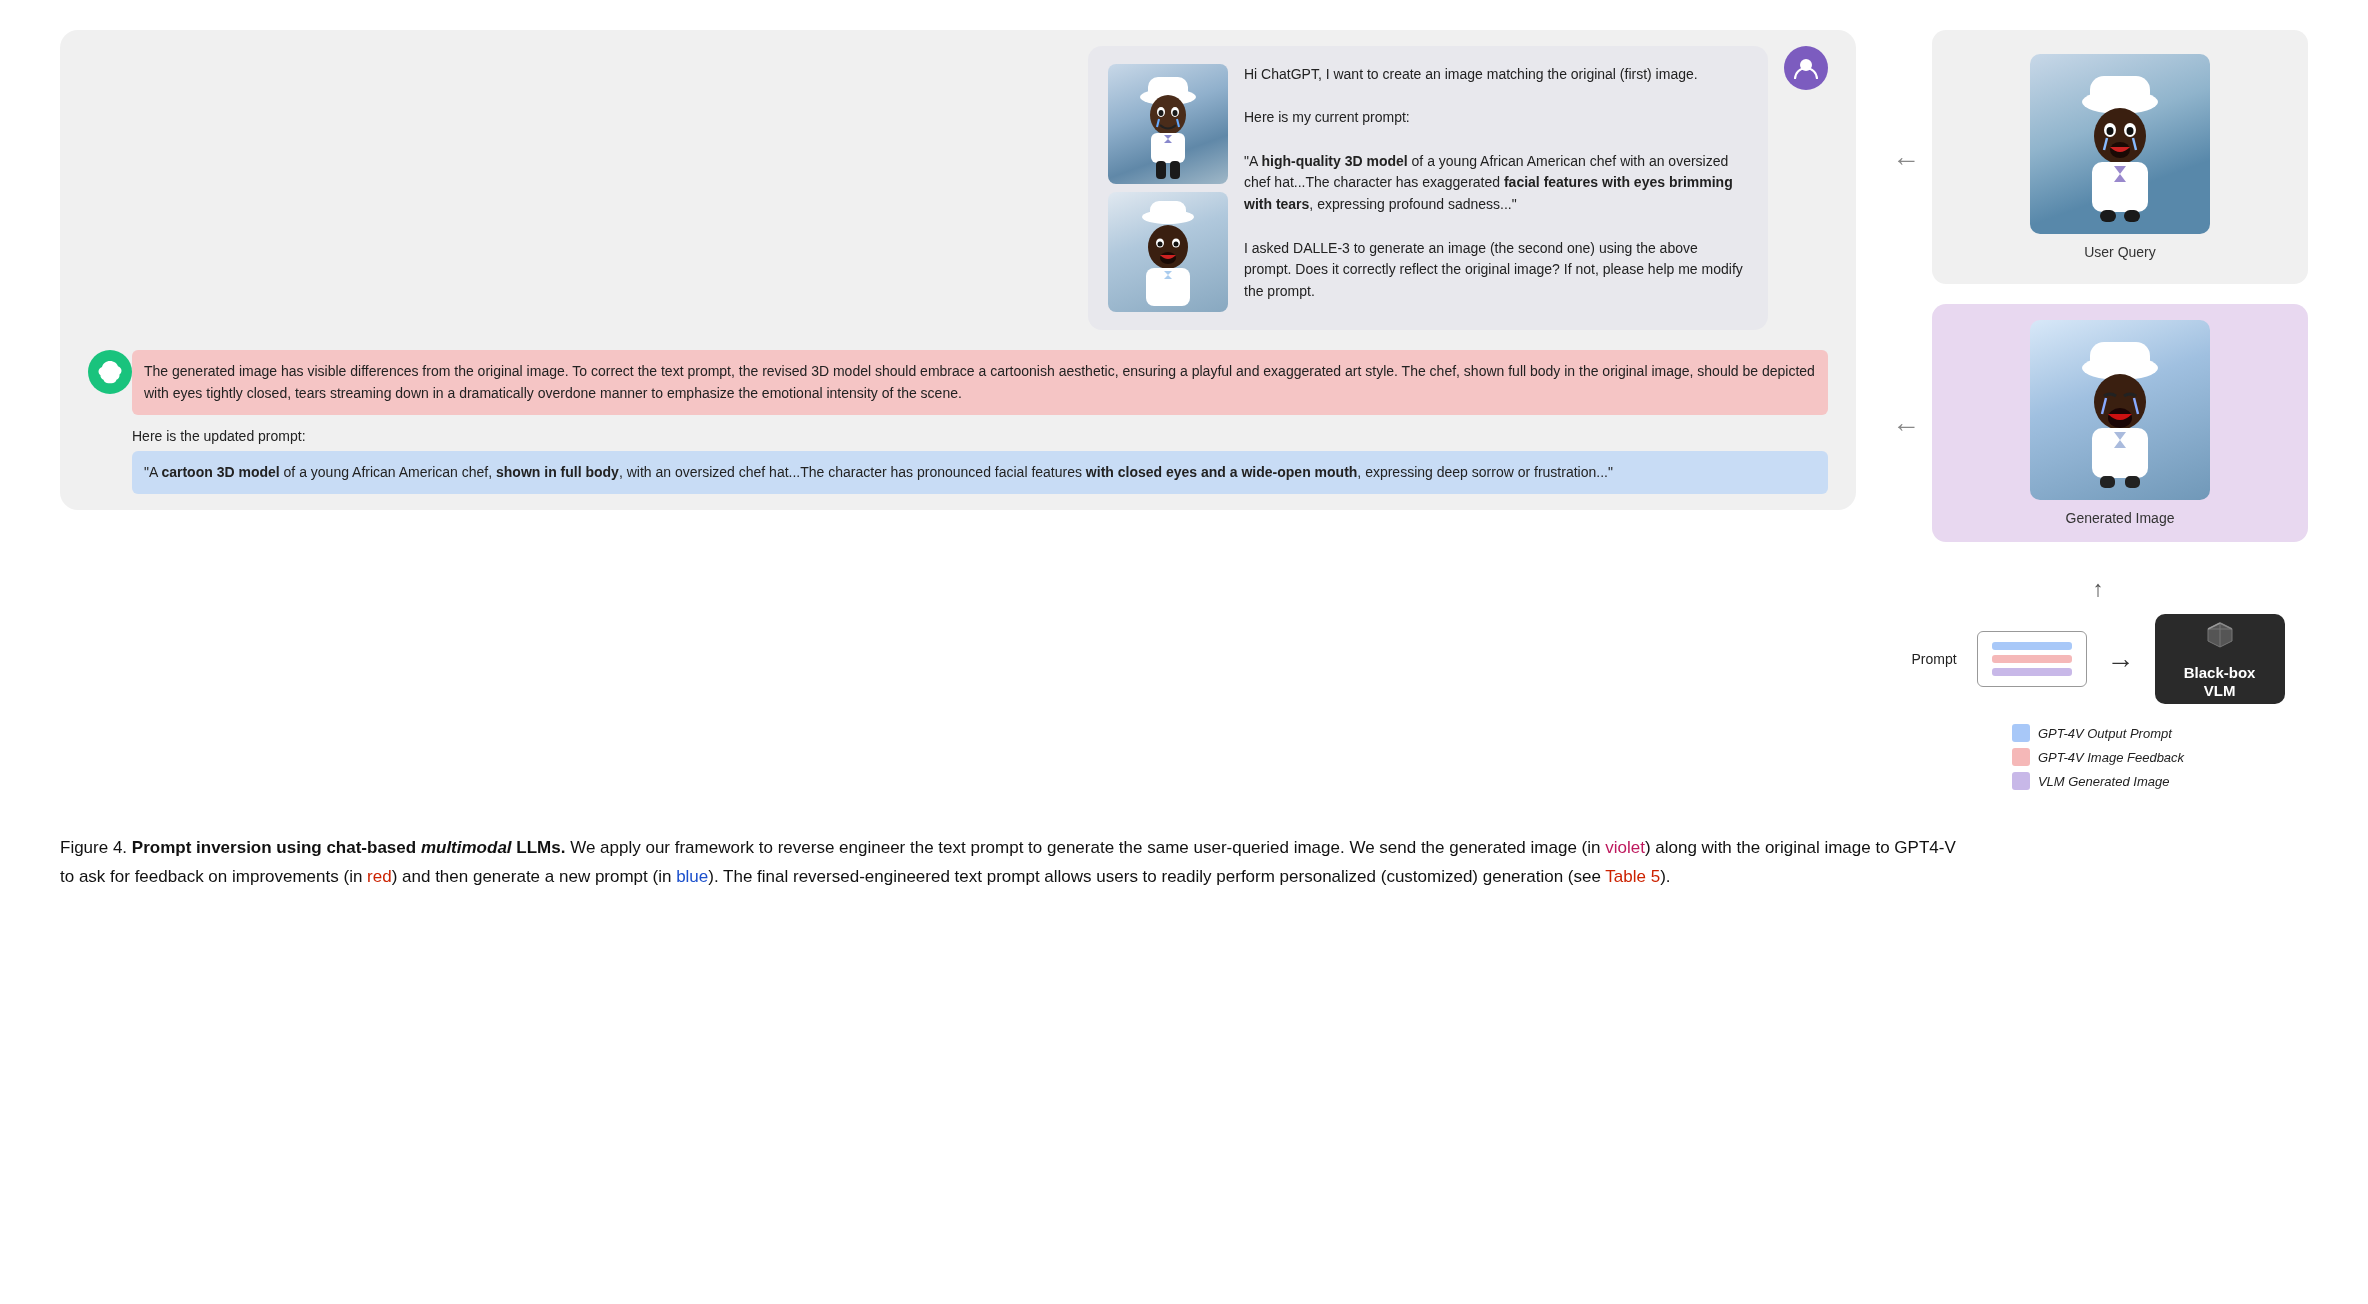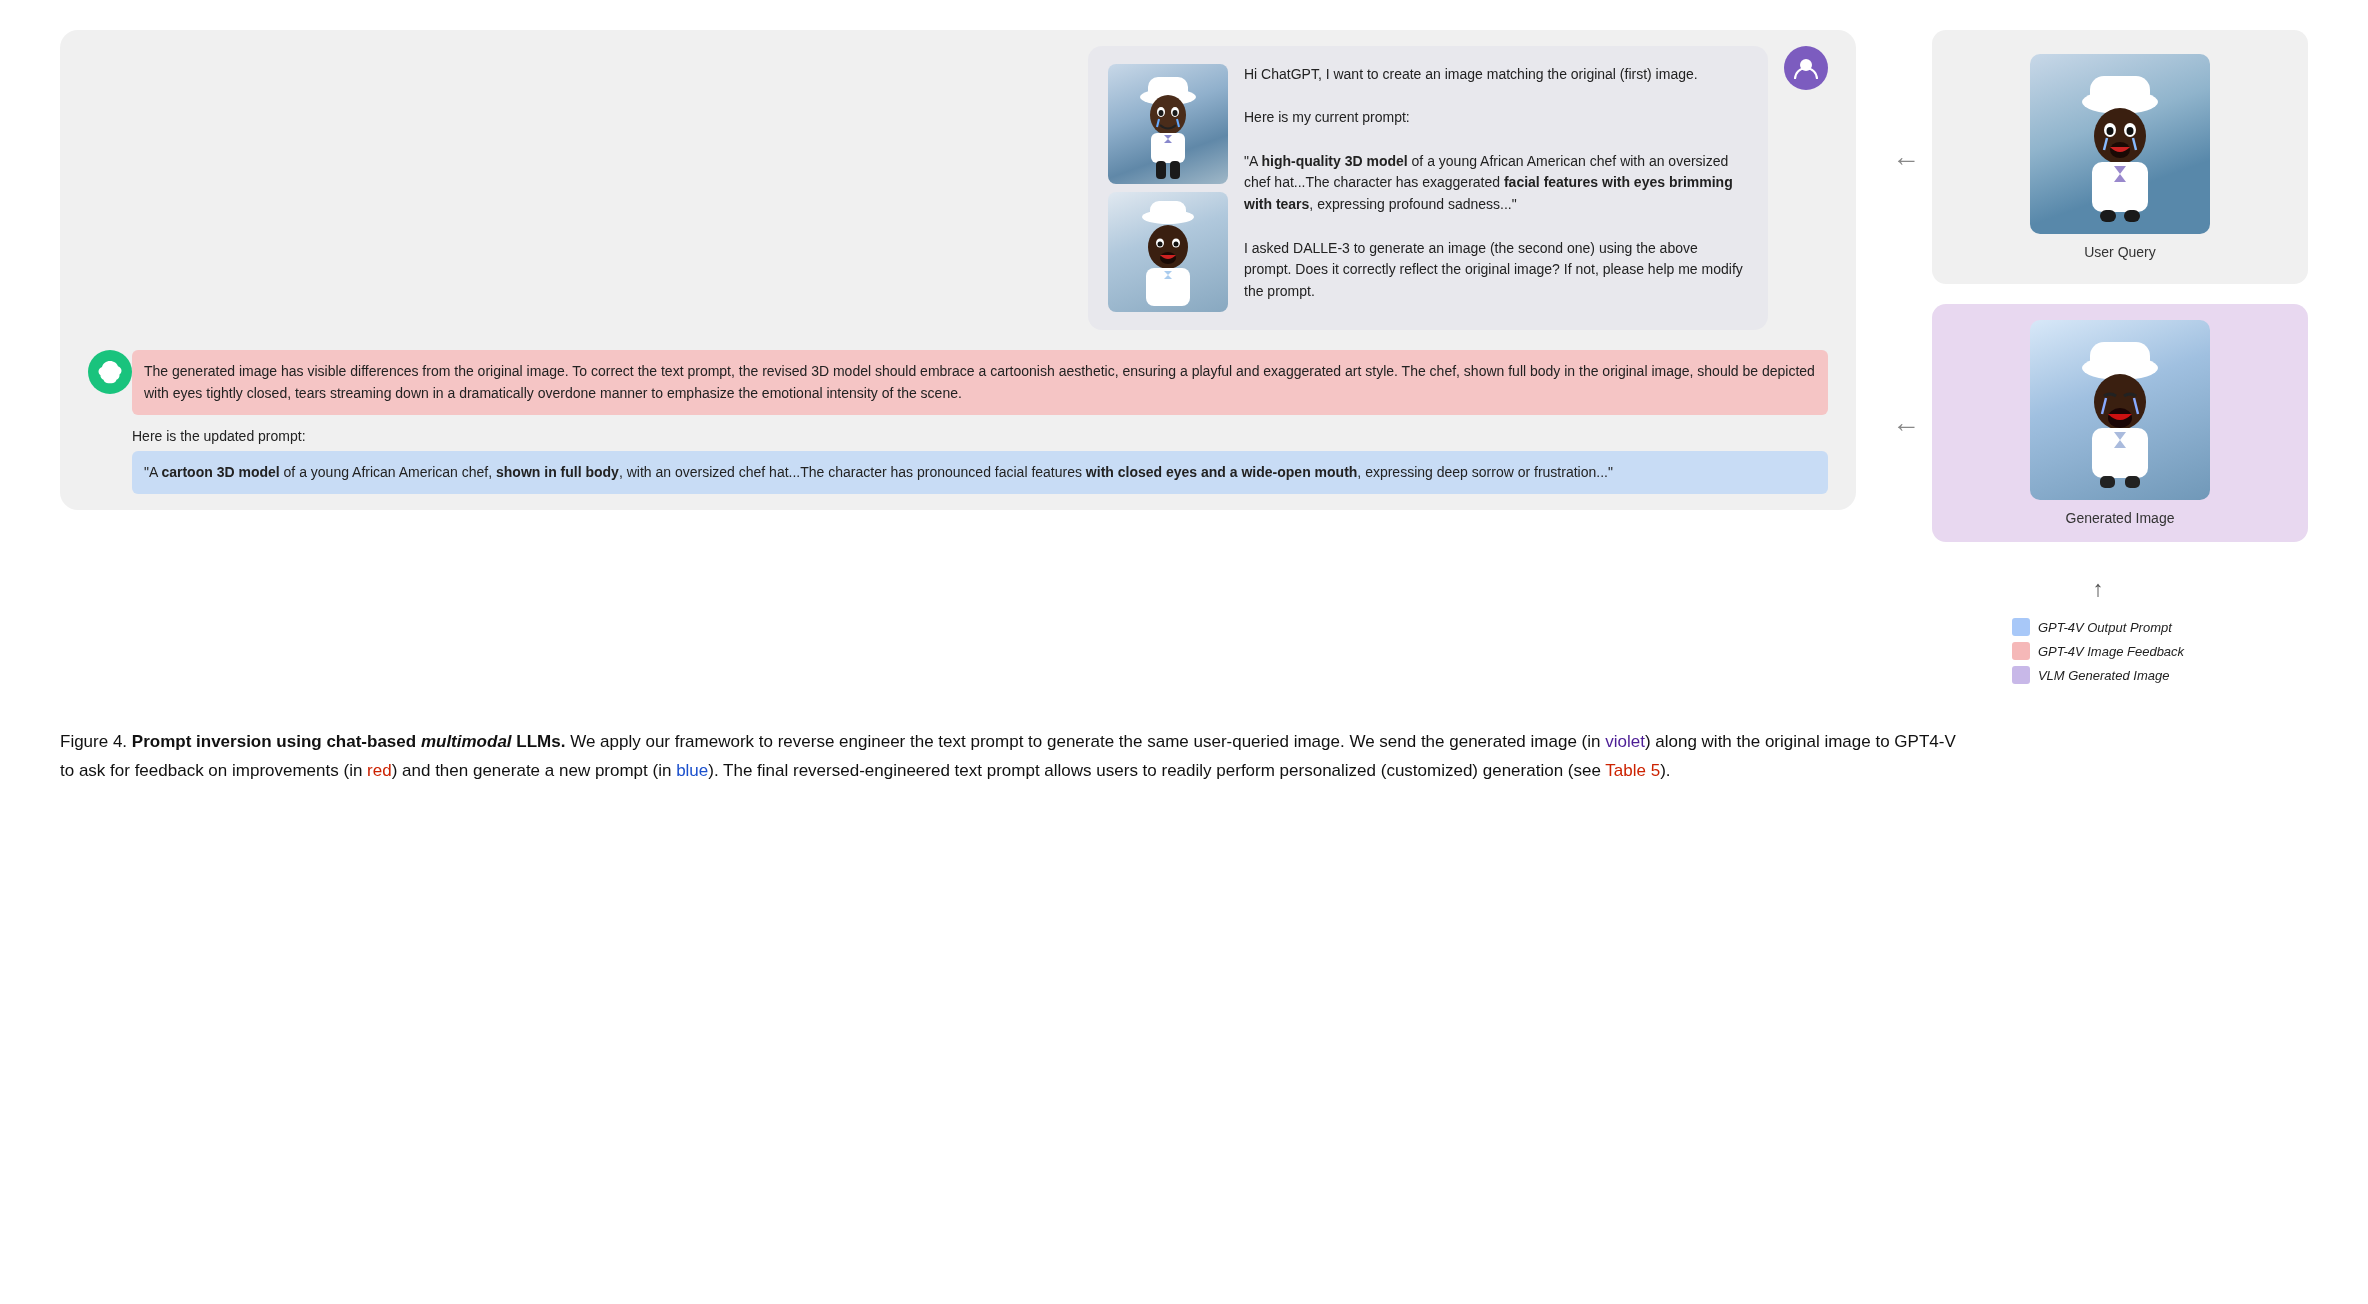--- a/index.html
+++ b/index.html
@@ -280,21 +280,21 @@
       font-family: -apple-system, BlinkMacSystemFont, 'Segoe UI', sans-serif;
       font-size: 17px;
       line-height: 1.7;
       color: #111;
       margin-top: 10px;
       max-width: 1900px;
     }
 
     .caption-bold { font-weight: 700; }
     .caption-bold-italic { font-weight: 700; font-style: italic; }
-    .caption-violet { color: #4c1d95; }
+    .caption-violet { color: #be185d; }
     .caption-red { color: #cc2200; }
     .caption-blue { color: #1a4fcc; }
 
     
     .side-arrow {
       display: flex;
       align-items: center;
       font-size: 28px;
       color: #888;
       padding: 0 4px;
@@ -486,20 +486,43 @@
             </svg>
           </div>
           <span class="image-box-label">Generated Image</span>
         </div>
       </div>
 
       <div class="diagram-section">
 
         <div class="arrow-up">↑</div>
 
+        <div style="display:flex; align-items:center; gap:20px; margin: 8px 0;">
+          <div style="display:flex; flex-direction:column; gap:4px;">
+            <span style="font-size:14px; font-family: -apple-system,sans-serif;">Prompt</span>
+          </div>
+          <div class="prompt-box">
+            <div class="prompt-line blue"></div>
+            <div class="prompt-line pink"></div>
+            <div class="prompt-line purple"></div>
+          </div>
+          <div class="arrow-right">→</div>
+          <div class="black-box">
+            <div class="black-box-cube">
+              <svg width="32" height="32" viewBox="0 0 32 32" fill="none" xmlns="http://www.w3.org/2000/svg">
+                <path d="M16 4 L28 10 L28 22 L16 28 L4 22 L4 10 Z" fill="#555" stroke="#777" stroke-width="1"></path>
+                <path d="M16 4 L16 28" stroke="#777" stroke-width="1"></path>
+                <path d="M4 10 L28 10" stroke="#777" stroke-width="1"></path>
+                <path d="M16 4 L28 10" stroke="#888" stroke-width="1.5"></path>
+                <path d="M16 4 L4 10" stroke="#999" stroke-width="1.5"></path>
+              </svg>
+            </div>
+            <span class="black-box-label">Black-box<br>VLM</span>
+          </div>
+        </div>
 
         <div class="legend">
           <div class="legend-item">
             <div class="legend-color" style="background:#a8c8f8;"></div>
             <span>GPT-4V Output Prompt</span>
           </div>
           <div class="legend-item">
             <div class="legend-color" style="background:#f5b8b8;"></div>
             <span>GPT-4V Image Feedback</span>
           </div>

